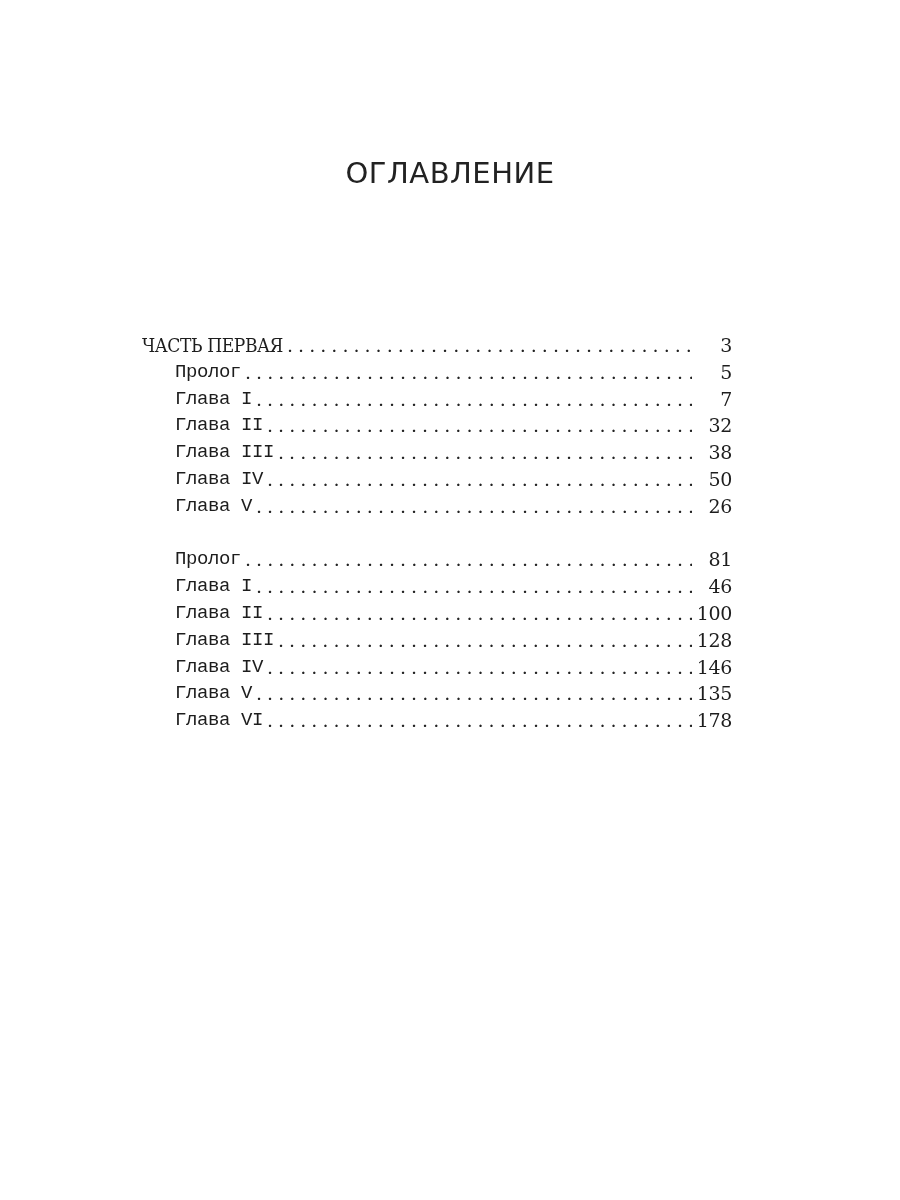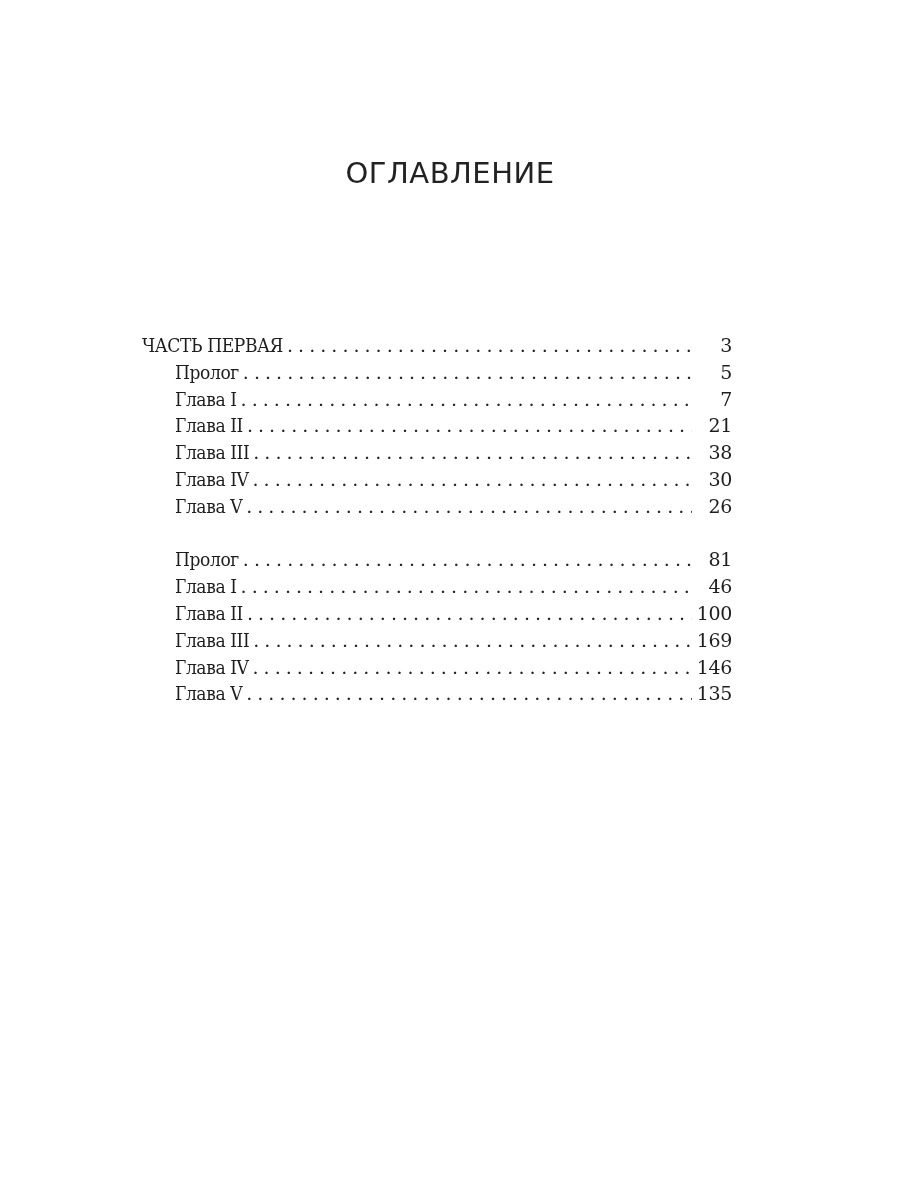--- a/index.html
+++ b/index.html
@@ -42,20 +42,21 @@
     }
     .toc-row {
       display: flex;
       align-items: center;
       height: 26.8px;
       white-space: nowrap;
       overflow: hidden;
     }
     .toc-row.indent .toc-label {
       padding-left: 33px;
+      font-family: Liberation Mono, monospace;
     }
     .toc-label {
       flex: 0 0 auto;
       padding-right: 4px;
       font-stretch: condensed;
       letter-spacing: -0.4px;
     }
     .toc-leader {
       flex: 1 1 auto;
       overflow: hidden;
@@ -94,31 +95,31 @@
       <span class="toc-page">5</span>
     </div>
     <div class="toc-row indent">
       <span class="toc-label">Глава I</span>
       <span class="toc-leader"></span>
       <span class="toc-page">7</span>
     </div>
     <div class="toc-row indent">
       <span class="toc-label">Глава II</span>
       <span class="toc-leader"></span>
-      <span class="toc-page">21</span>
+      <span class="toc-page">32</span>
     </div>
     <div class="toc-row indent">
       <span class="toc-label">Глава III</span>
       <span class="toc-leader"></span>
       <span class="toc-page">38</span>
     </div>
     <div class="toc-row indent">
       <span class="toc-label">Глава IV</span>
       <span class="toc-leader"></span>
-      <span class="toc-page">30</span>
+      <span class="toc-page">50</span>
     </div>
     <div class="toc-row indent">
       <span class="toc-label">Глава V</span>
       <span class="toc-leader"></span>
       <span class="toc-page">26</span>
     </div>
   </div>
 
   <div class="toc-section">
     <div class="toc-row indent">
@@ -132,28 +133,33 @@
       <span class="toc-page">46</span>
     </div>
     <div class="toc-row indent">
       <span class="toc-label">Глава II</span>
       <span class="toc-leader"></span>
       <span class="toc-page">100</span>
     </div>
     <div class="toc-row indent">
       <span class="toc-label">Глава III</span>
       <span class="toc-leader"></span>
-      <span class="toc-page">169</span>
+      <span class="toc-page">128</span>
     </div>
     <div class="toc-row indent">
       <span class="toc-label">Глава IV</span>
       <span class="toc-leader"></span>
       <span class="toc-page">146</span>
     </div>
     <div class="toc-row indent">
       <span class="toc-label">Глава V</span>
       <span class="toc-leader"></span>
       <span class="toc-page">135</span>
     </div>
+    <div class="toc-row indent">
+      <span class="toc-label">Глава VI</span>
+      <span class="toc-leader"></span>
+      <span class="toc-page">178</span>
+    </div>
   </div>
 
 
 </div>
 
 </body></html>

